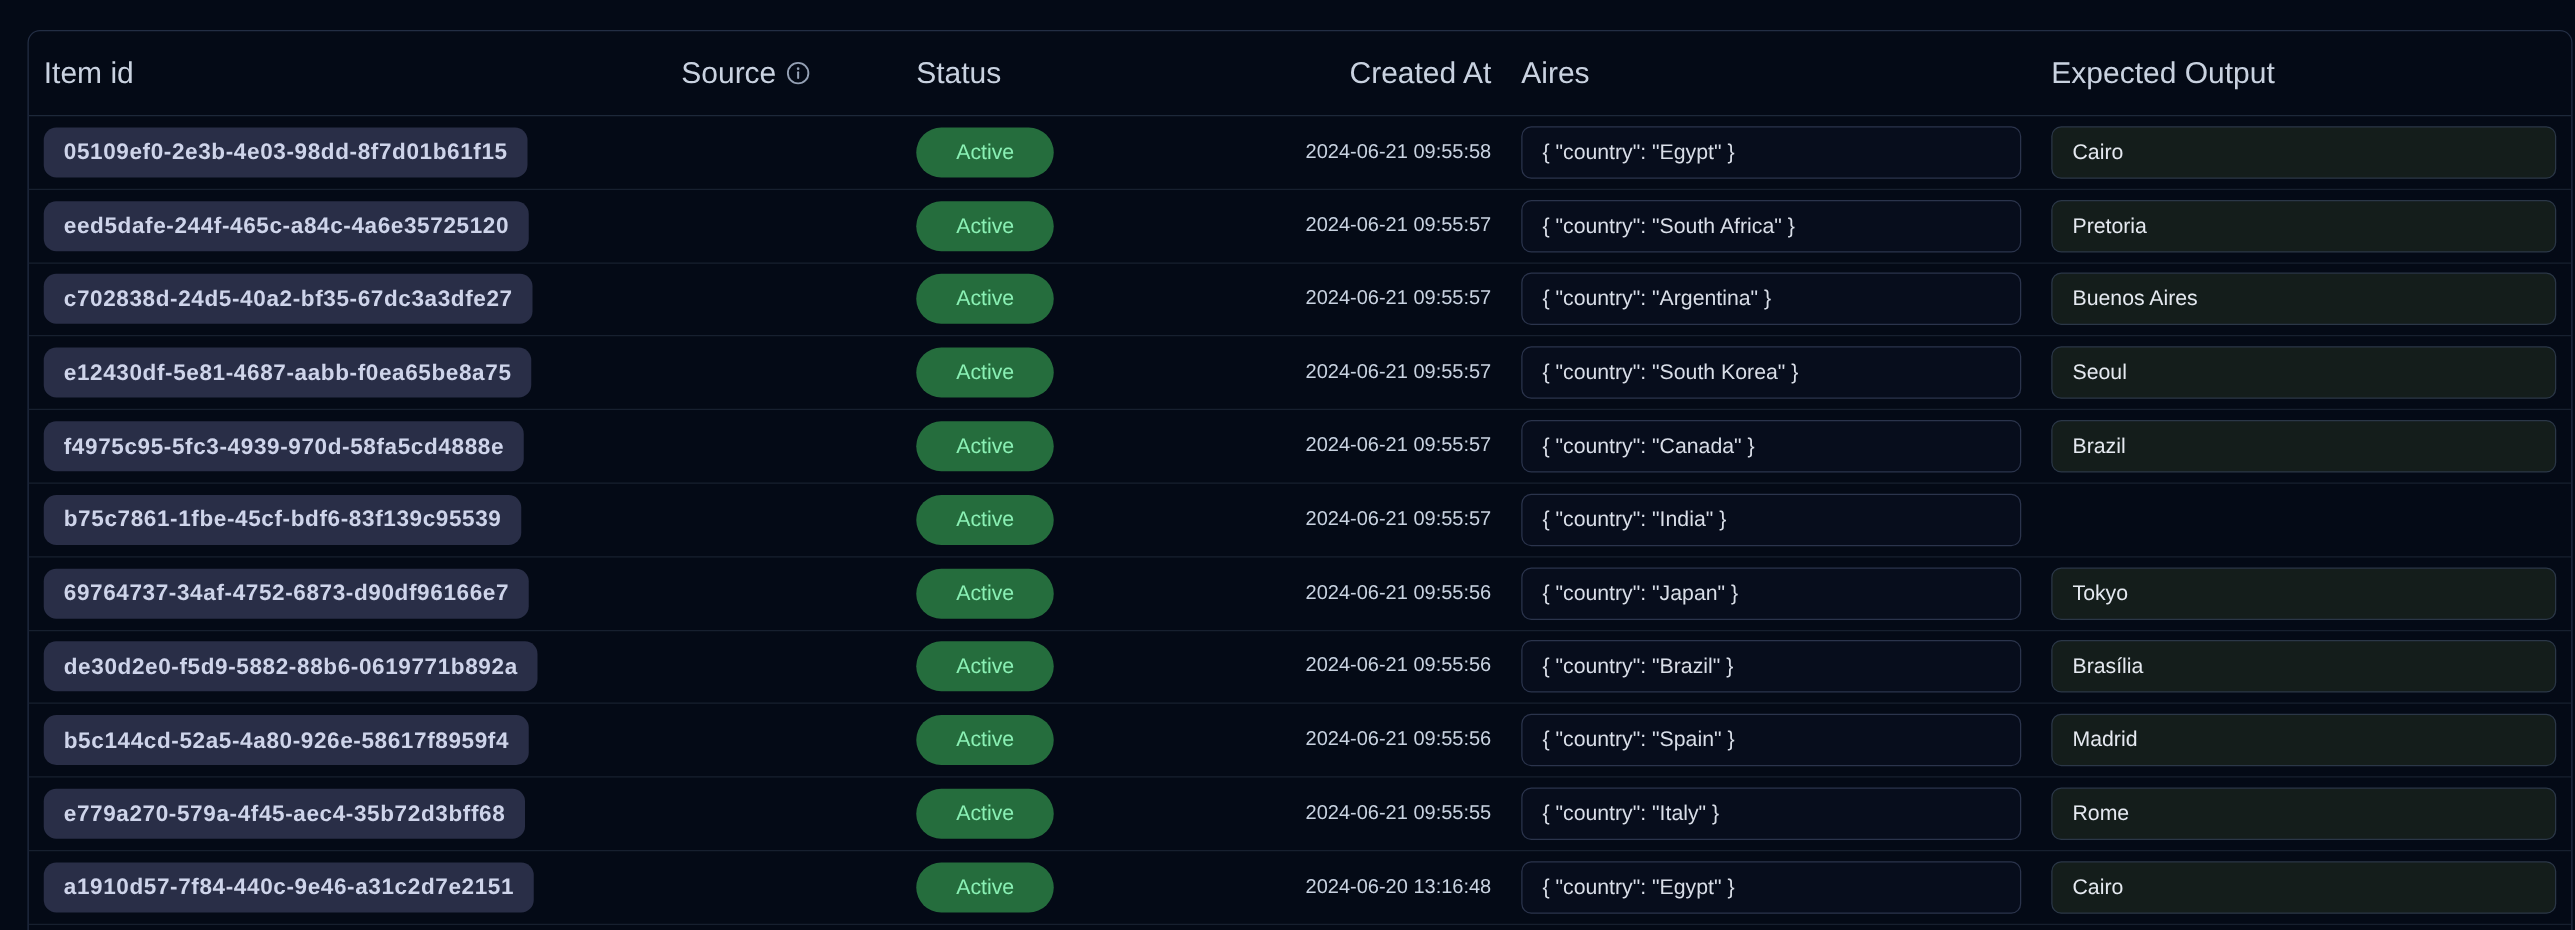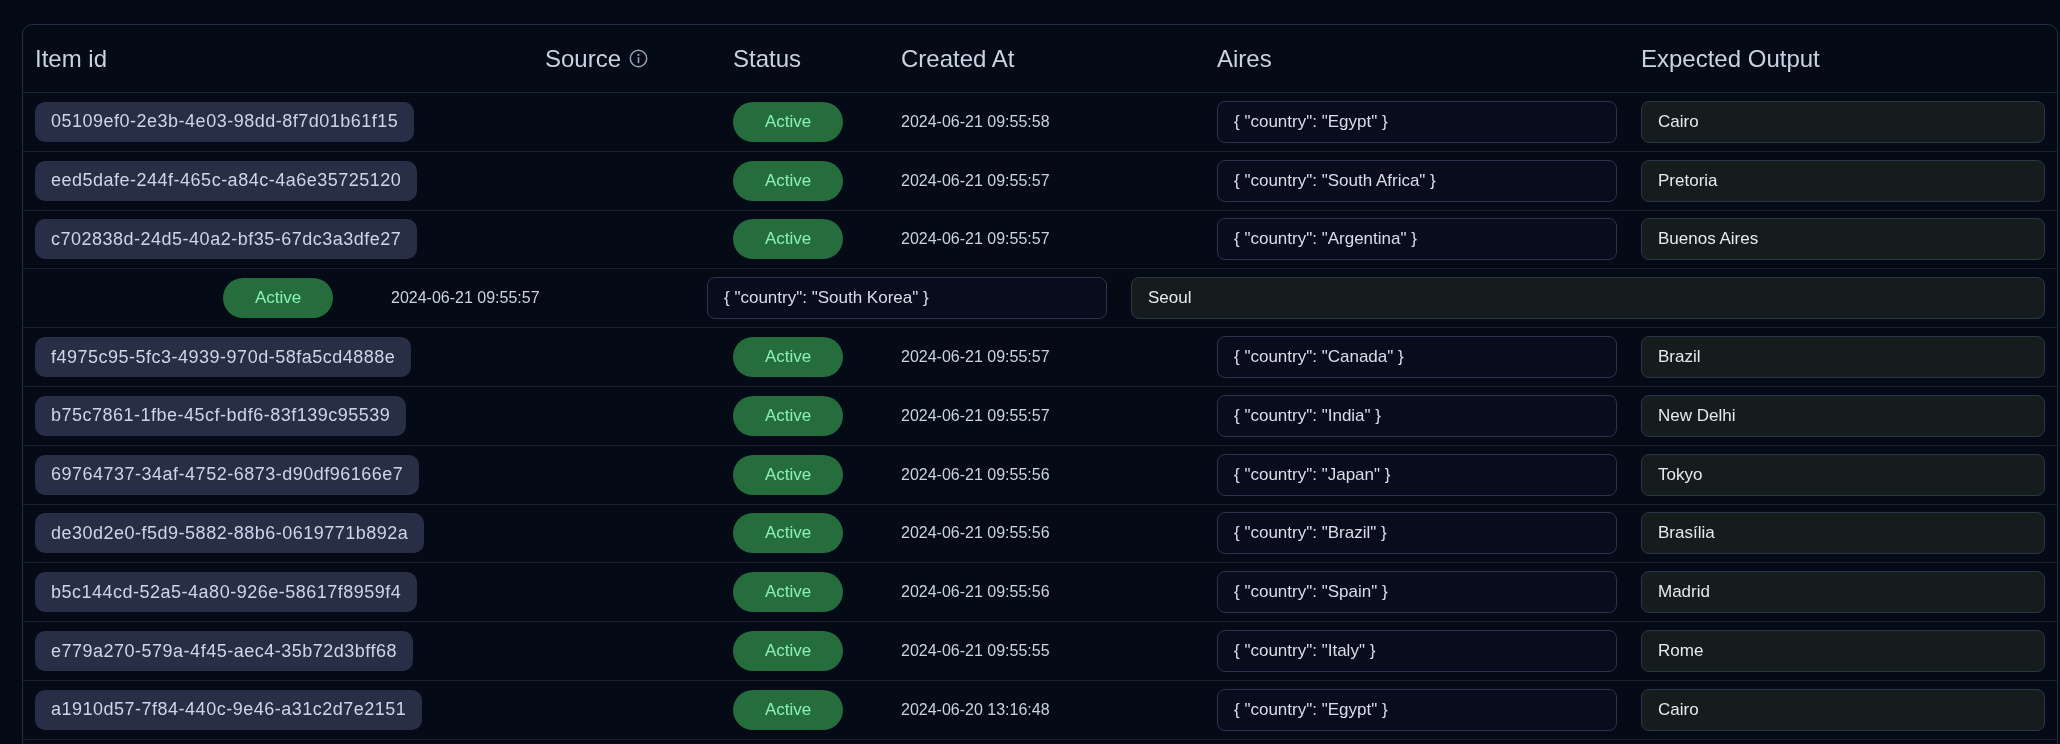--- a/index.html
+++ b/index.html
@@ -23,42 +23,42 @@
     height: 68px;
     border-bottom: 1px solid #1d2839;
     color: #c9d2e0;
     font-size: 24px;
     font-weight: 500;
   }
   .th, .td { padding: 0 12px; flex-shrink: 0; }
   .col-id       { width: 510px; }
   .col-source   { width: 188px; }
   .col-status   { width: 168px; }
-  .col-created  { width: 316px; }
+  .col-created  { width: 316px; text-align: right; }
   .col-input    { width: 424px; }
   .col-expected { flex: 1 1 auto; min-width: 0; }
   .th.col-source { display: flex; align-items: center; gap: 8px; text-align: right; }
   .info-icon { color: #94a0b4; display: inline-flex; }
   .tbody { display: block; }
   .tr {
     display: flex;
     align-items: center;
     height: 58.8px;
     border-bottom: 1px solid #17202f;
   }
   .id-pill {
     display: inline-flex;
     align-items: center;
     height: 40px;
     padding: 0 16px;
     border-radius: 10px;
     background: #292e47;
     color: #ced4ea;
     font-size: 18px;
-    font-weight: 400;
+    font-weight: 700;
     letter-spacing: 0.5px;
     white-space: nowrap;
   }
   .status-badge {
     display: inline-flex;
     align-items: center;
     height: 40px;
     padding: 0 32px;
     border-radius: 20px;
     background: #256d3d;
@@ -161,20 +161,23 @@
       <div class="td col-created">2024-06-21 09:55:57</div>
       <div class="td col-input">
         <div class="io-box input-box">{ "country": "Argentina" }</div>
       </div>
       <div class="td col-expected">
         <div class="io-box expected-box">Buenos Aires</div>
       </div>
     </div>
 
     <div class="tr">
+      <div class="td col-id">
+        <span class="id-pill">e12430df-5e81-4687-aabb-f0ea65be8a75</span>
+      </div>
       <div class="td col-source"></div>
       <div class="td col-status">
         <span class="status-badge">Active</span>
       </div>
       <div class="td col-created">2024-06-21 09:55:57</div>
       <div class="td col-input">
         <div class="io-box input-box">{ "country": "South Korea" }</div>
       </div>
       <div class="td col-expected">
         <div class="io-box expected-box">Seoul</div>
@@ -203,23 +206,20 @@
         <span class="id-pill">b75c7861-1fbe-45cf-bdf6-83f139c95539</span>
       </div>
       <div class="td col-source"></div>
       <div class="td col-status">
         <span class="status-badge">Active</span>
       </div>
       <div class="td col-created">2024-06-21 09:55:57</div>
       <div class="td col-input">
         <div class="io-box input-box">{ "country": "India" }</div>
       </div>
-      <div class="td col-expected">
-        <div class="io-box expected-box">New Delhi</div>
-      </div>
     </div>
 
     <div class="tr">
       <div class="td col-id">
         <span class="id-pill">69764737-34af-4752-6873-d90df96166e7</span>
       </div>
       <div class="td col-source"></div>
       <div class="td col-status">
         <span class="status-badge">Active</span>
       </div>

